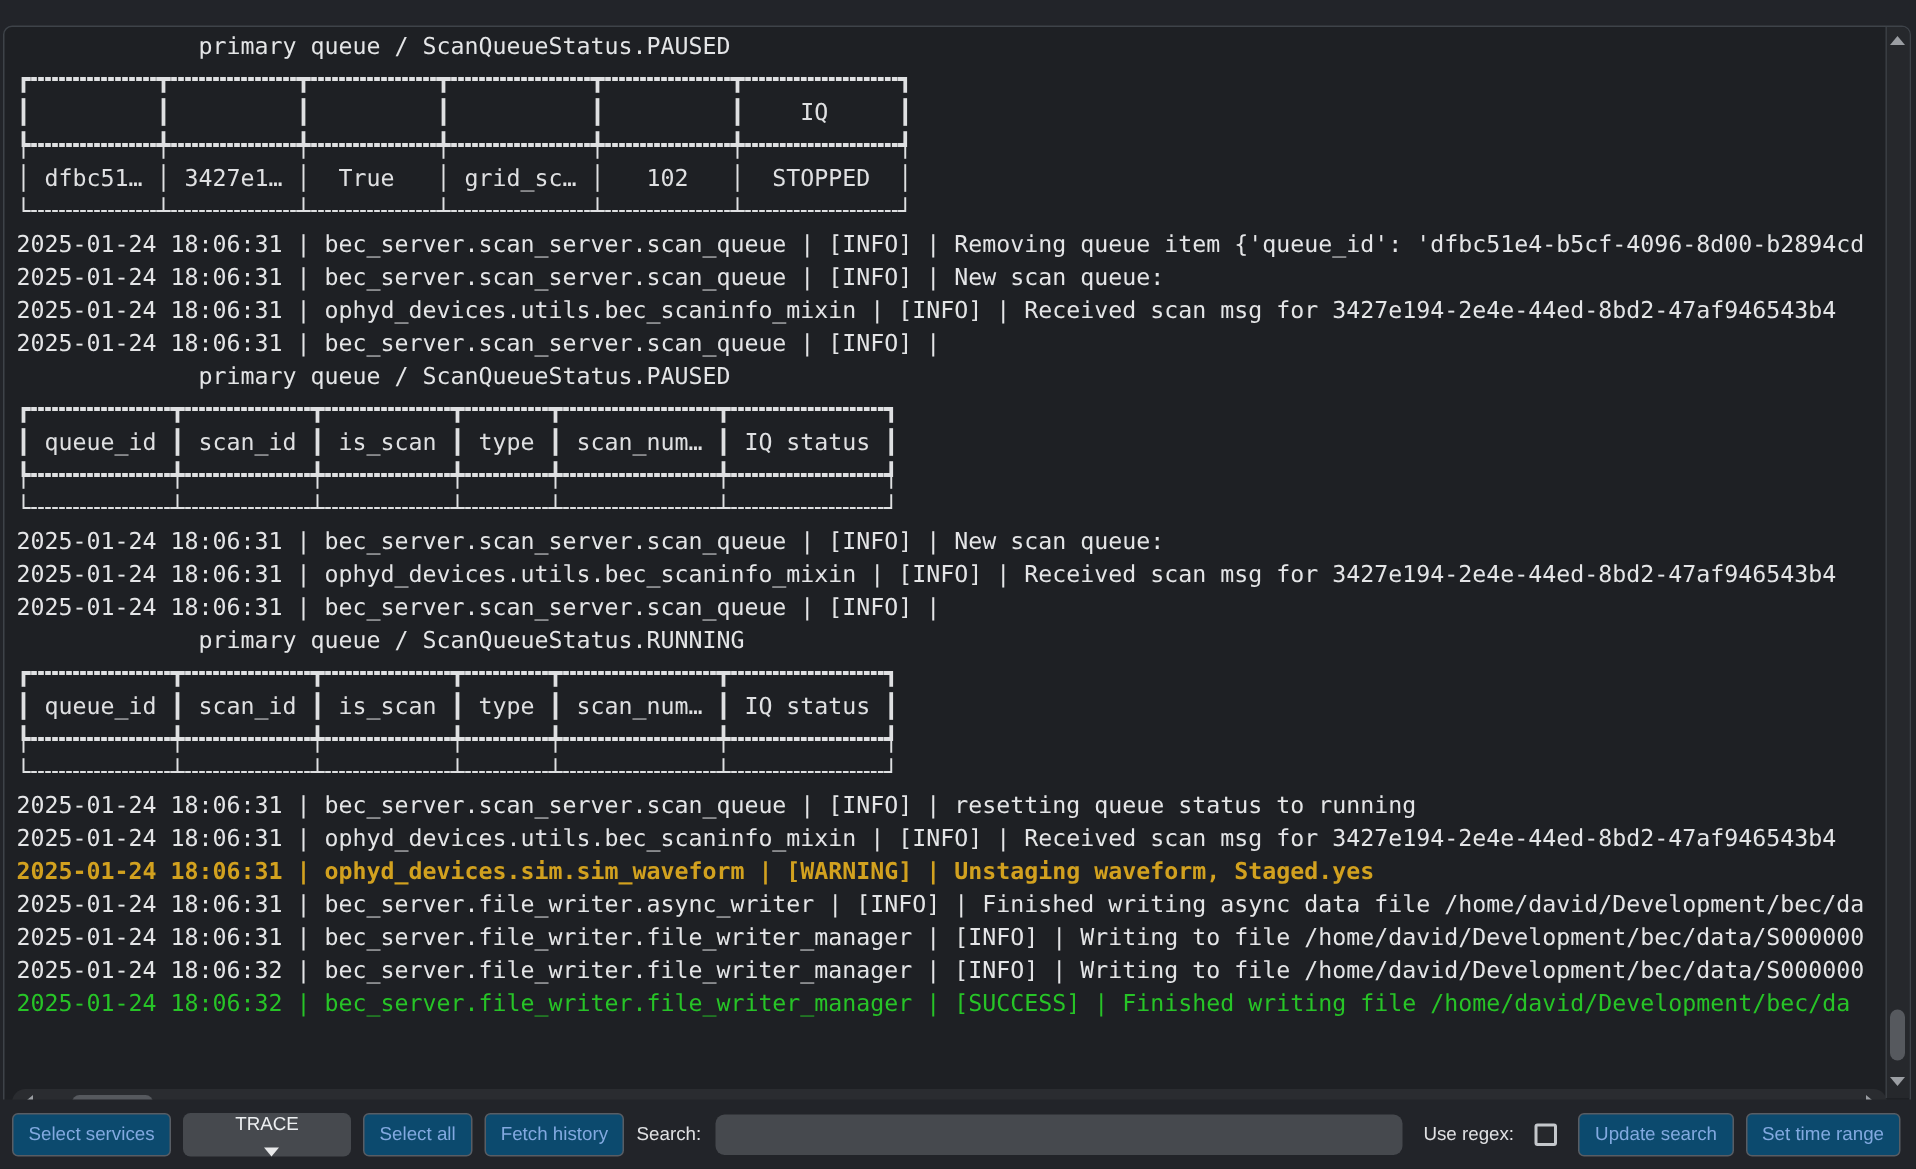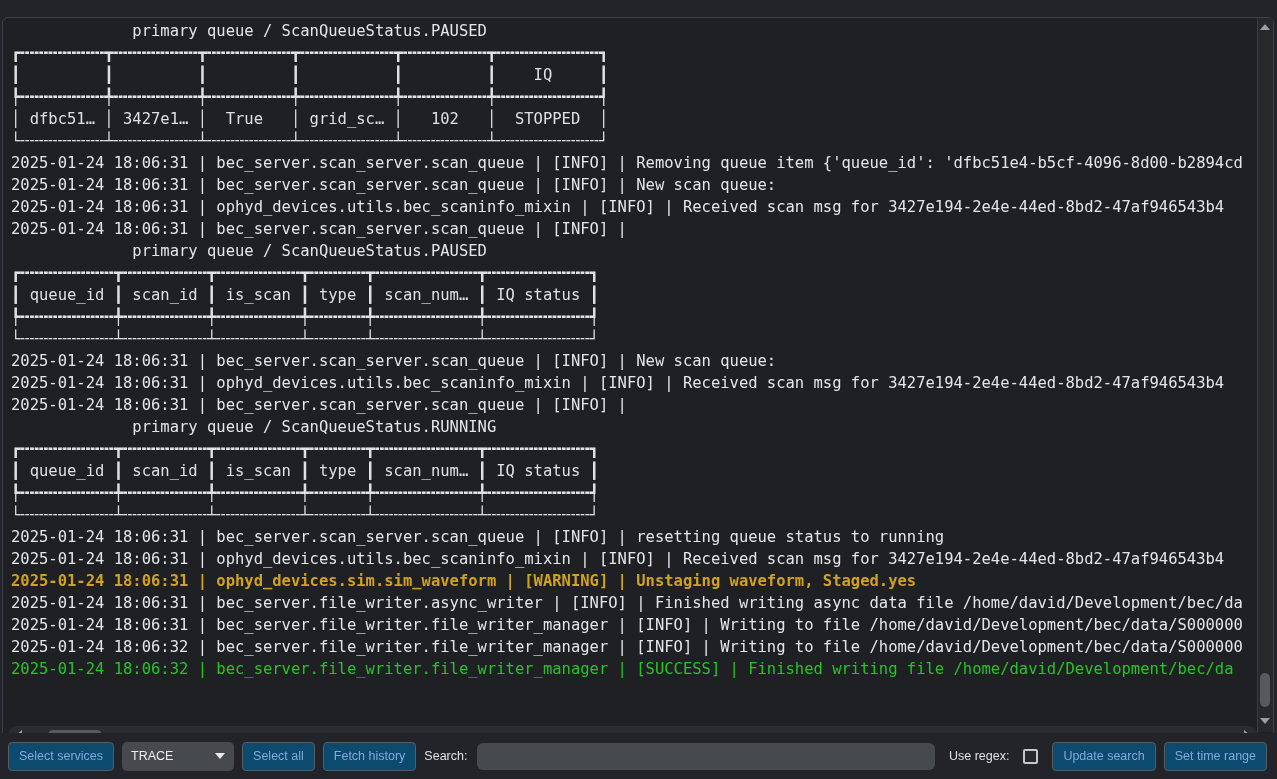--- a/index.html
+++ b/index.html
@@ -63,21 +63,21 @@
   .btn{
     height:29px;box-sizing:border-box;
     background:#0c4a6e;border:1px solid #585d64;border-radius:4px;
     color:#82a9e0;font-family:"Liberation Sans",sans-serif;font-size:12.5px;
     padding:0 10px;display:flex;align-items:center;white-space:nowrap;cursor:default;
   }
   .select{
     width:112px;height:29px;box-sizing:border-box;
     background:#46494e;border-radius:5px;color:#eceef0;
     font-size:12.5px;display:flex;align-items:center;
-    justify-content:space-between;padding:0 9px;white-space:nowrap;
+    justify-content:space-between;padding:0 9px;white-space:nowrap;flex-direction:column;
   }
   .chevron{width:0;height:0;margin-left:6px;
     border-left:5px solid transparent;border-right:5px solid transparent;
     border-top:6px solid #e8e9ea;}
   .tool-label{color:#e0e1e3;font-size:12.5px;white-space:nowrap;}
   .search-input{
     flex:1;height:27px;box-sizing:border-box;min-width:100px;
     background:#46494e;border:none;outline:none;border-radius:6px;
     color:#eceef0;font-size:13px;padding:0 10px;margin-left:2px;
   }

